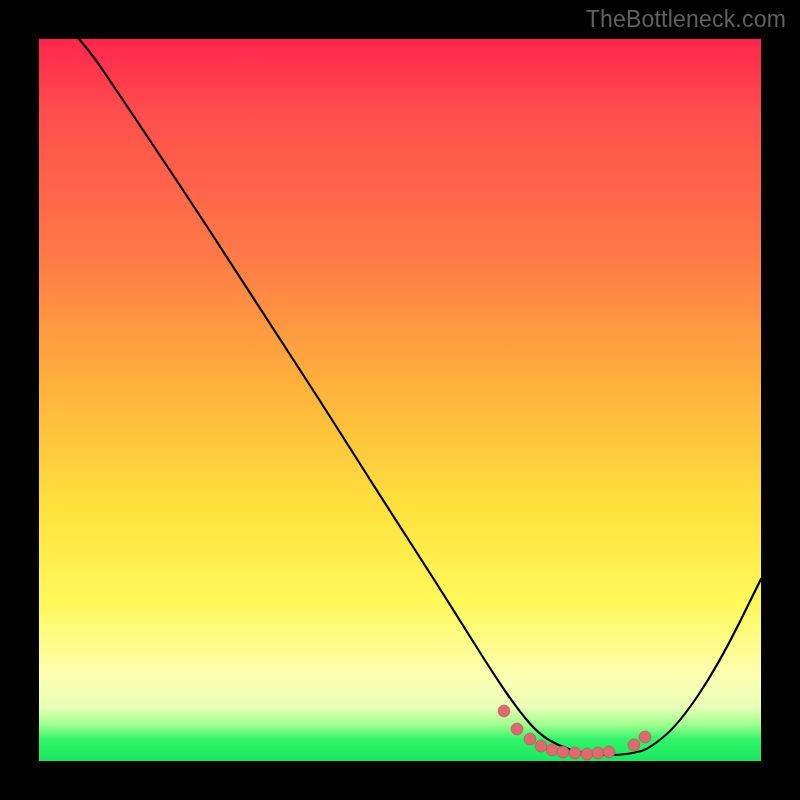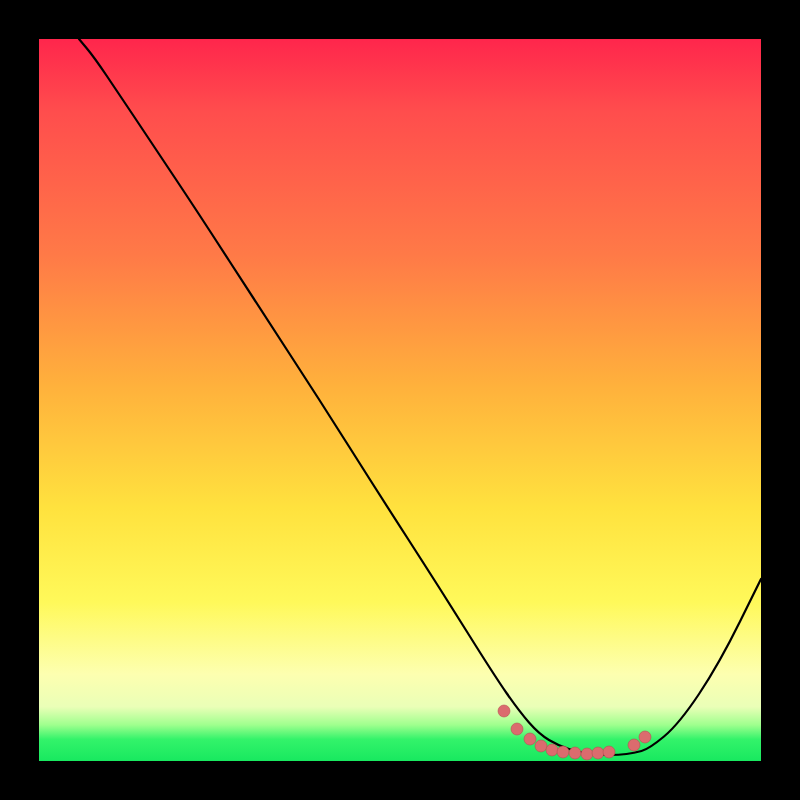--- a/index.html
+++ b/index.html
@@ -70,20 +70,21 @@
     fill: #db6b6e;
     stroke: #b94f52;
     stroke-width: 0.6;
   }
 </style>
 </head>
 <body>
 
 <div class="frame">
 
+  <div class="watermark">TheBottleneck.com</div>
 
   <div class="plot-area">
     <svg class="curve" viewBox="0 0 722 722" preserveAspectRatio="none">
       <path id="valley-path" class="curve-path" d="M 40 0 Q 40 0 47.5 9 Q 55 18 67.5 36.5 Q 80 55 95 77.5 Q 110 100 135 137.5 Q 160 175 190 221.5 Q 220 268 250 314 Q 280 360 310 407.5 Q 340 455 370 501.5 Q 400 548 427.5 592 Q 455 636 467.5 654 Q 480 672 490 683.5 Q 500 695 510 701 Q 520 707 530 710 Q 540 713 550 714.5 Q 560 716 570 716 Q 580 716 587.5 715 Q 595 714 602.5 712 Q 610 710 625 697.5 Q 640 685 660 655 Q 680 625 701 582.5 T 722 540 "></path>
       <g id="marker-group">
           <circle cx="465" cy="672" r="6" class="dot"></circle>
           <circle cx="478" cy="690" r="6" class="dot"></circle>
           <circle cx="491" cy="700" r="6" class="dot"></circle>
           <circle cx="502" cy="707" r="6" class="dot"></circle>
           <circle cx="513" cy="711" r="6" class="dot"></circle>

